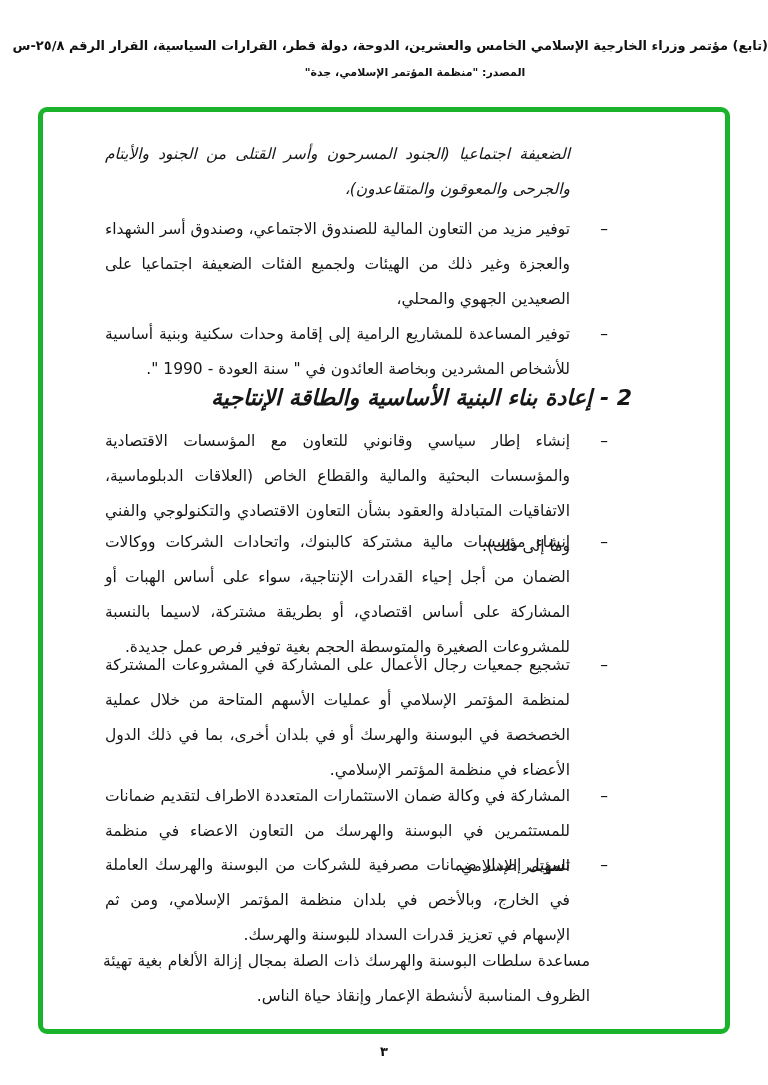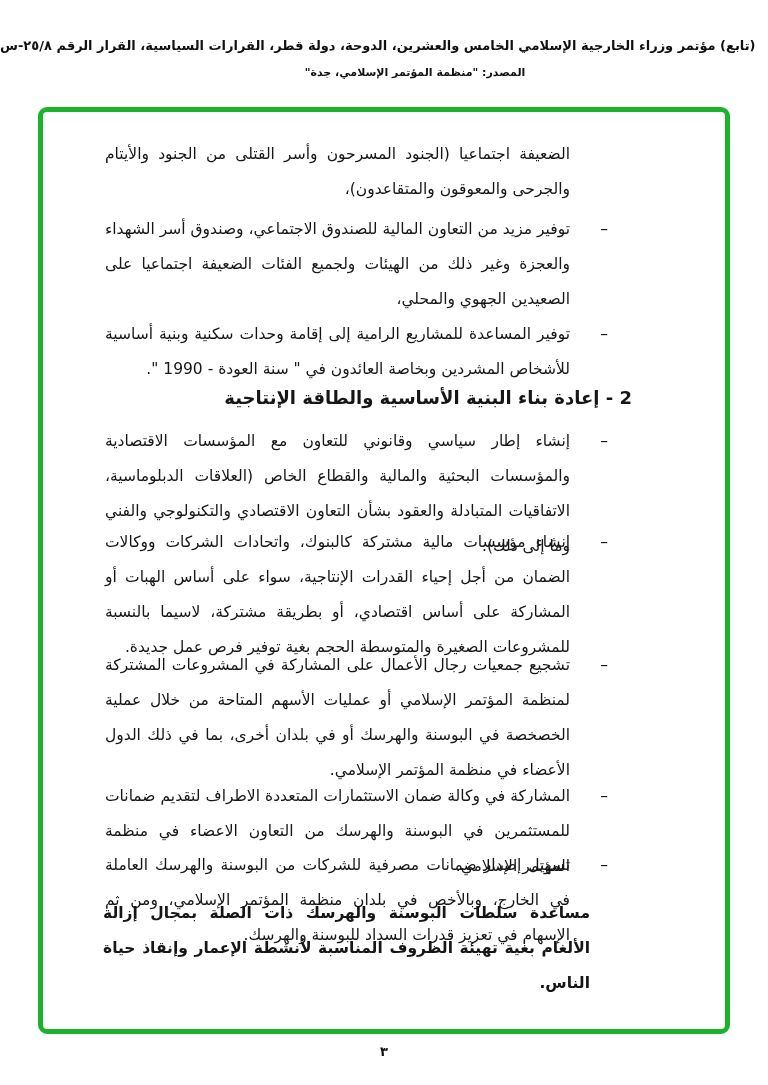--- a/index.html
+++ b/index.html
@@ -6,21 +6,21 @@
   .page {
     position:relative;
     width:768px; height:1085px;
     background:#ffffff;
     font-family:"DejaVu Sans", sans-serif;
     overflow:hidden;
   }
   
   .hdr1 {
     position:absolute; top:38px; left:0; right:0;
-    direction:rtl; text-align:left;
+    direction:rtl; text-align:right;
     font-size:13px; font-weight:bold; color:#111;
     letter-spacing:0;
   }
   .hdr2 {
     position:absolute; top:66px; left:62px; right:0;
     direction:rtl; text-align:center;
     font-size:11px; font-weight:bold; color:#111;
   }
   
   .frame {
@@ -34,37 +34,37 @@
   }
   
   .block {
     position:absolute;
     direction:rtl;
     font-size:15.5px;
     line-height:35px;
     color:#161616;
     text-align:justify;
   }
-  .p-cont  { top:137px; right:198px; width:465px; }
+  .p-cont  { top:137px; right:198px; width:465px;font-style:italic; }
   .it      { right:160px; width:503px; display:flex; }
   .it .dash{ flex:0 0 38px; text-align:start; }
   .it .txt { width:465px; text-align:justify; }
   .it1 { top:212px; }
   .it2 { top:317px; }
   .hd {
     top:379px; right:136px;
-    font-size:18px; font-weight:bold;
-    line-height:38px; text-align:right;
+    font-size:22px; font-weight:bold;
+    line-height:38px; text-align:right;font-style:italic;
   }
   .it3 { top:424px; }
   .it4 { top:525px; }
   .it5 { top:648px; }
   .it6 { top:779px; }
   .it7 { top:848px; }
-  .p-close { top:896px; right:178px; width:487px;font-weight:bold; }
+  .p-close { top:944px; right:178px; width:487px; }
   
   .pgnum {
     position:absolute; top:1044px; left:0; right:0;
     text-align:center;
     font-size:13px; font-weight:bold; color:#111;
     direction:rtl;
   }
 </style>
 </head>
 <body>

